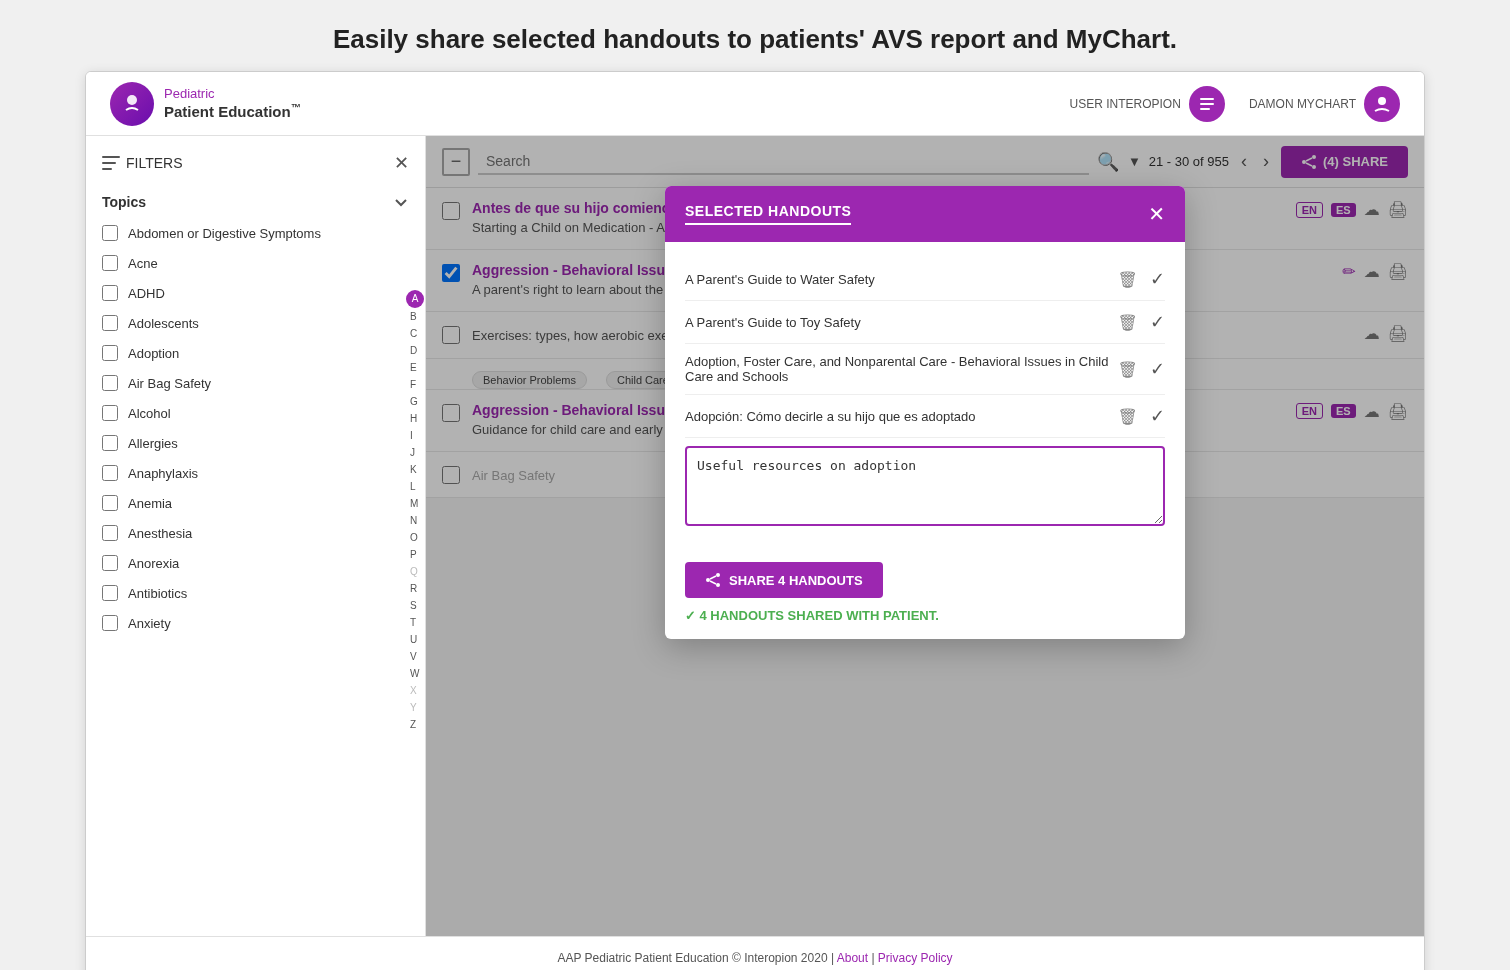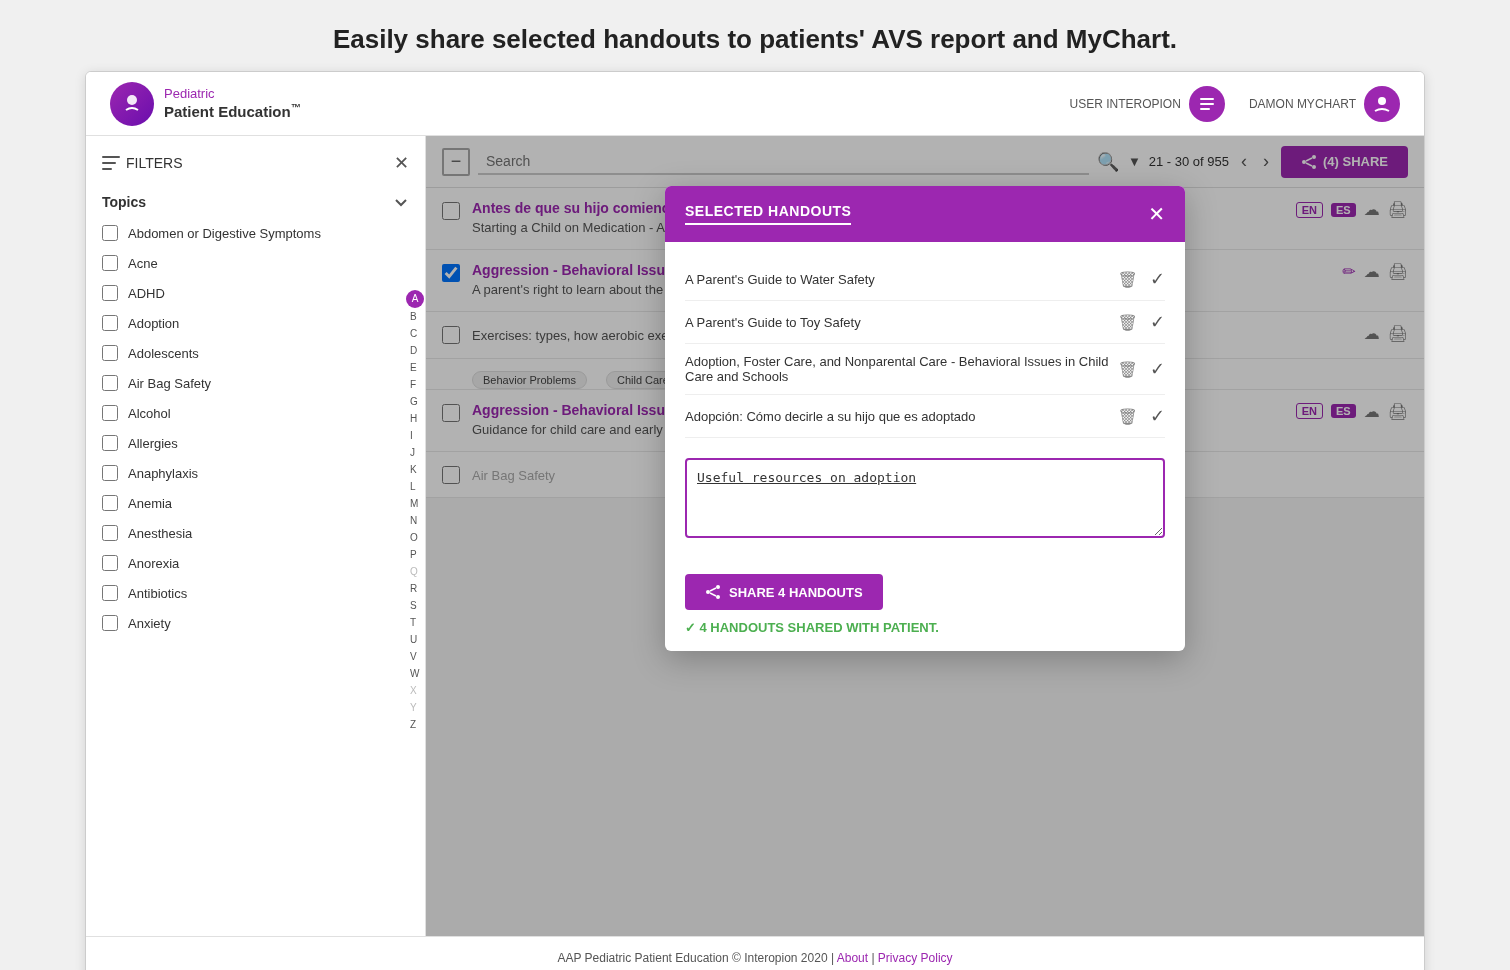--- a/index.html
+++ b/index.html
@@ -379,22 +379,21 @@
     .notes-textarea {
       width: 100%;
       border: 2px solid #9c27b0;
       border-radius: 4px;
       padding: 10px;
       font-size: 13px;
       color: #333;
       resize: vertical;
       min-height: 80px;
       outline: none;
-      margin-top: 20px;
-      text-decoration: underline;
+      margin-top: 8px;
     }
     .modal-footer {
       padding: 16px 20px;
     }
     .share-handouts-btn {
       background: #9c27b0;
       color: white;
       border: none;
       border-radius: 4px;
       padding: 10px 20px;
@@ -529,25 +528,25 @@
       <div class="topic-item">
         <input type="checkbox" style="">
         <span>Acne</span>
       </div>
       <div class="topic-item">
         <input type="checkbox" style="">
         <span>ADHD</span>
       </div>
       <div class="topic-item">
         <input type="checkbox" style="">
+        <span>Adolescents</span>
+      </div>
+      <div class="topic-item">
+        <input type="checkbox" style="">
         <span>Adoption</span>
-      </div>
-      <div class="topic-item">
-        <input type="checkbox" style="">
-        <span>Adolescents</span>
       </div>
       <div class="topic-item">
         <input type="checkbox" style="">
         <span>Air Bag Safety</span>
       </div>
       <div class="topic-item">
         <input type="checkbox" style="">
         <span>Alcohol</span>
       </div>
       <div class="topic-item">

